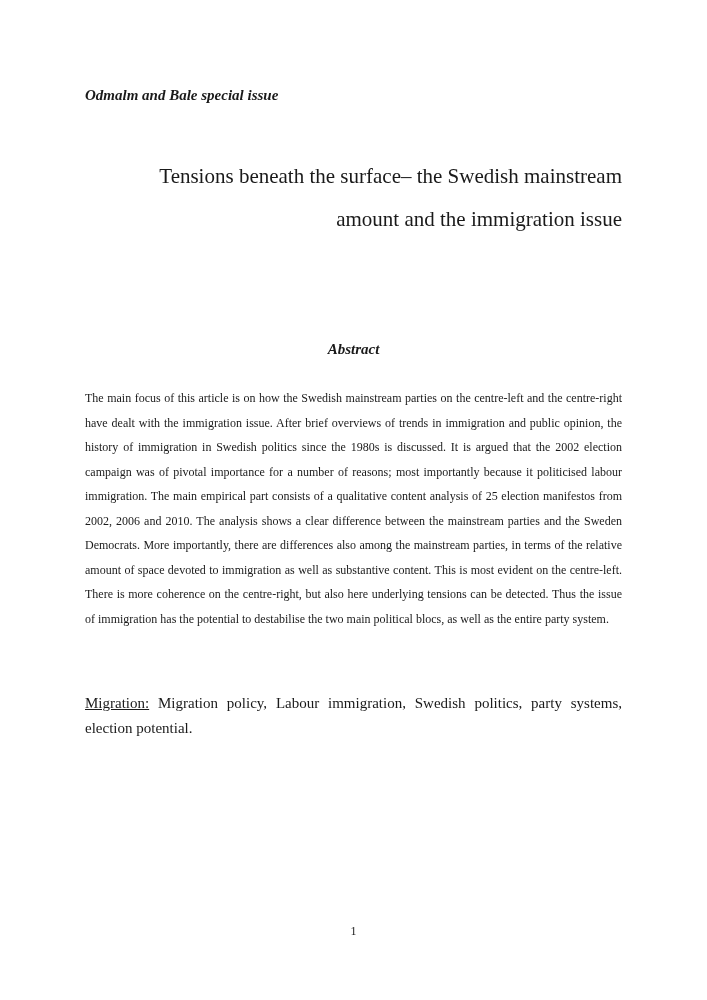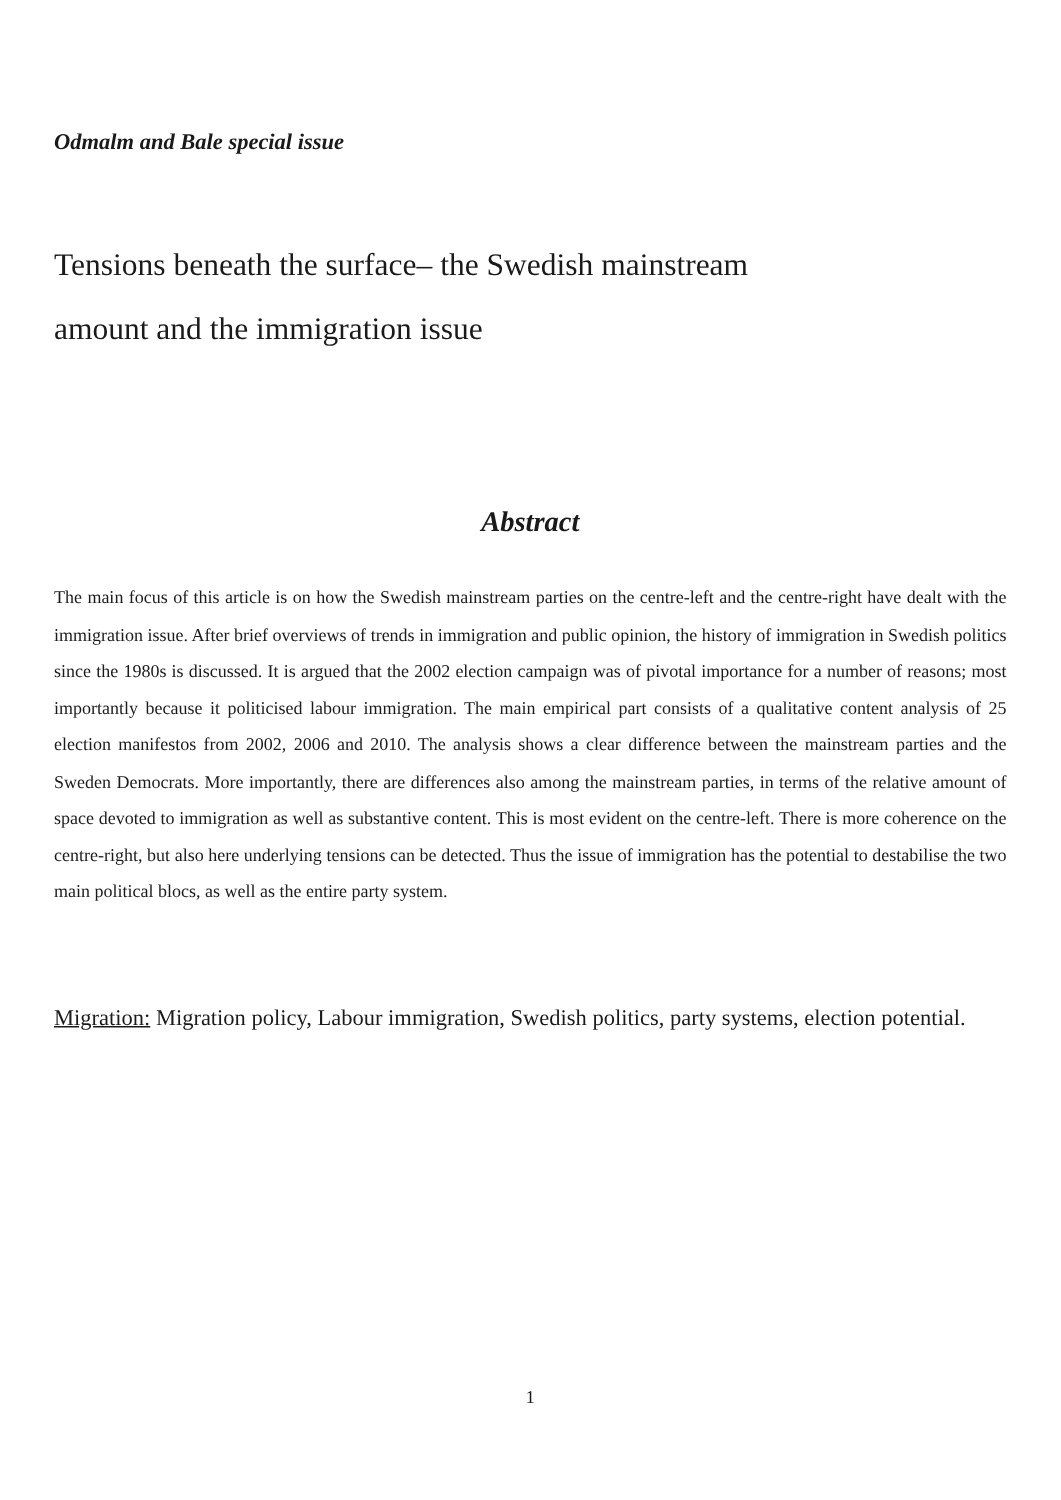--- a/index.html
+++ b/index.html
@@ -9,40 +9,40 @@
   }
   .page {
     position: relative;
     width: 707px;
     height: 1000px;
     background: #ffffff;
     font-family: "Liberation Serif", "DejaVu Serif", serif;
     color: #1a1a1a;
     overflow: hidden;
     box-sizing: border-box;
-    padding: 0 36px;
+    padding: 0 85px;
   }
   .running-head {
     margin-top: 87px;
     font-size: 15px;
     line-height: 17px;
     font-weight: bold;
     font-style: italic;
     text-align: left;
   }
   .paper-title {
     margin-top: 51px;
     font-size: 21px;
     line-height: 43px;
-    text-align: left;
+    text-align: right;
     font-weight: normal;
   }
   .abstract-heading {
     margin-top: 96px;
-    font-size: 19px;
+    font-size: 15px;
     line-height: 24px;
     font-weight: bold;
     font-style: italic;
     text-align: center;
   }
   .abstract-body {
     margin-top: 25px;
     font-size: 12px;
     line-height: 24.5px;
     text-align: justify;

